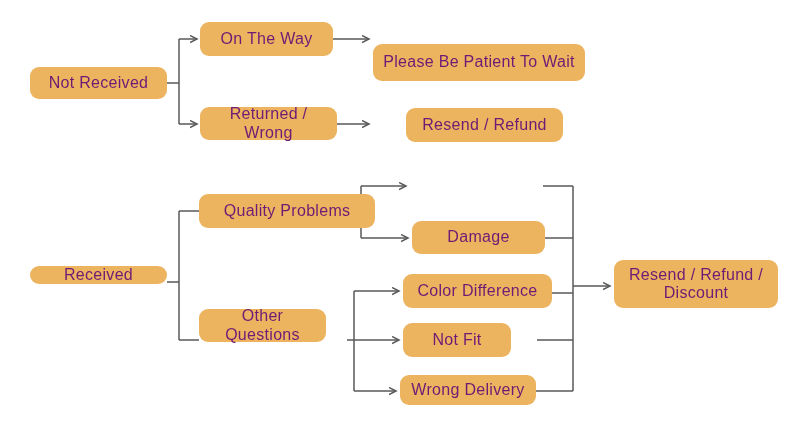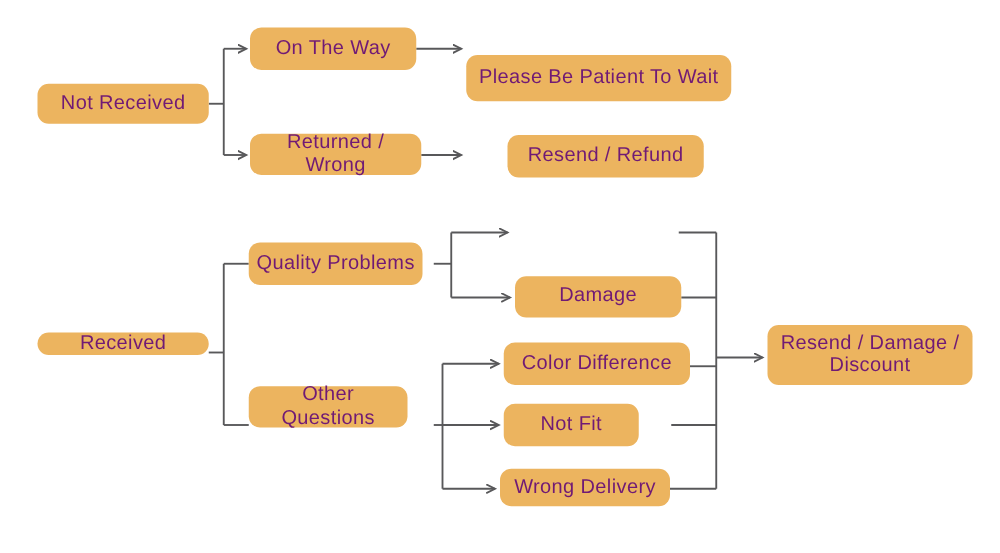--- a/index.html
+++ b/index.html
@@ -92,28 +92,28 @@
   <div class="node" style="left:200px; top:22px;  width:133px; height:34px;">On The Way</div>
 
   <div class="node" style="left:373px; top:20px;  width:212px; height:37px;margin-top:24px;">Please Be Patient To Wait</div>
 
   <div class="node" style="left:200px; top:107px; width:137px; height:33px;">Returned / Wrong</div>
 
   <div class="node" style="left:373px; top:108px; width:157px; height:34px;margin-left:33px;">Resend / Refund</div>
 
   <div class="node" style="left:30px;  top:266px; width:137px; height:18px;">Received</div>
 
-  <div class="node" style="left:199px; top:194px; width:139px; height:34px;text-align:center;">Quality Problems</div>
+  <div class="node" style="left:199px; top:194px; width:176px; height:34px;text-align:center;">Quality Problems</div>
 
   <div class="node" style="left:199px; top:309px; width:127px; height:33px;">Other Questions</div>
 
 
   <div class="node" style="left:412px; top:221px; width:133px; height:33px;">Damage</div>
 
   <div class="node" style="left:403px; top:274px; width:149px; height:34px;">Color Difference</div>
 
   <div class="node" style="left:403px; top:323px; width:108px; height:34px;">Not Fit</div>
 
   <div class="node" style="left:400px; top:375px; width:136px; height:30px;">Wrong Delivery</div>
 
-  <div class="node" style="left:614px; top:260px; width:164px; height:48px;">Resend / Damage / Discount</div>
+  <div class="node" style="left:614px; top:260px; width:164px; height:48px;">Resend / Refund / Discount</div>
 
 </div>
 
 </body></html>

